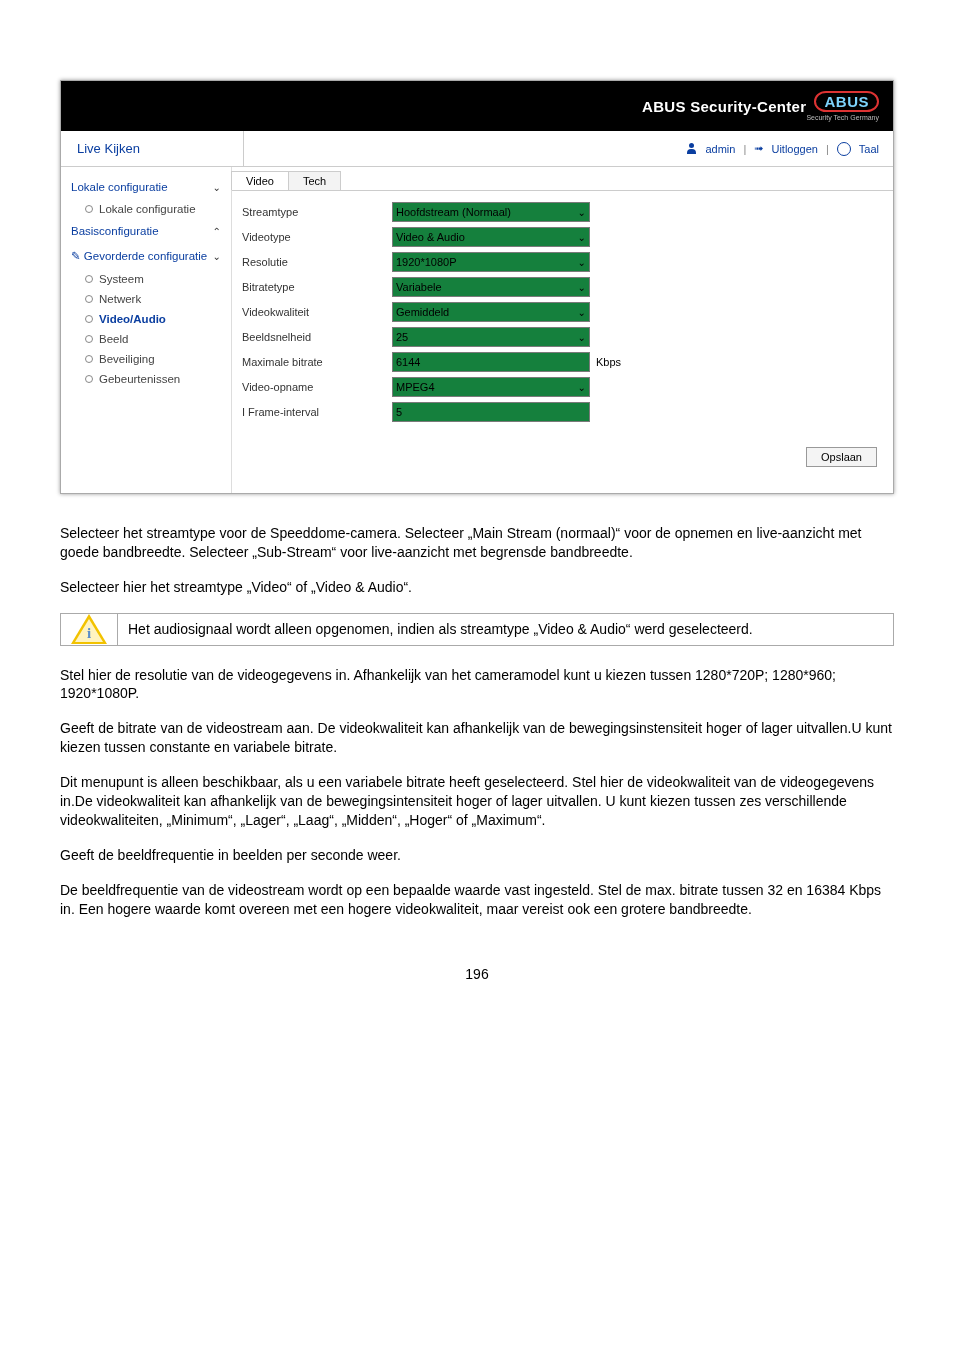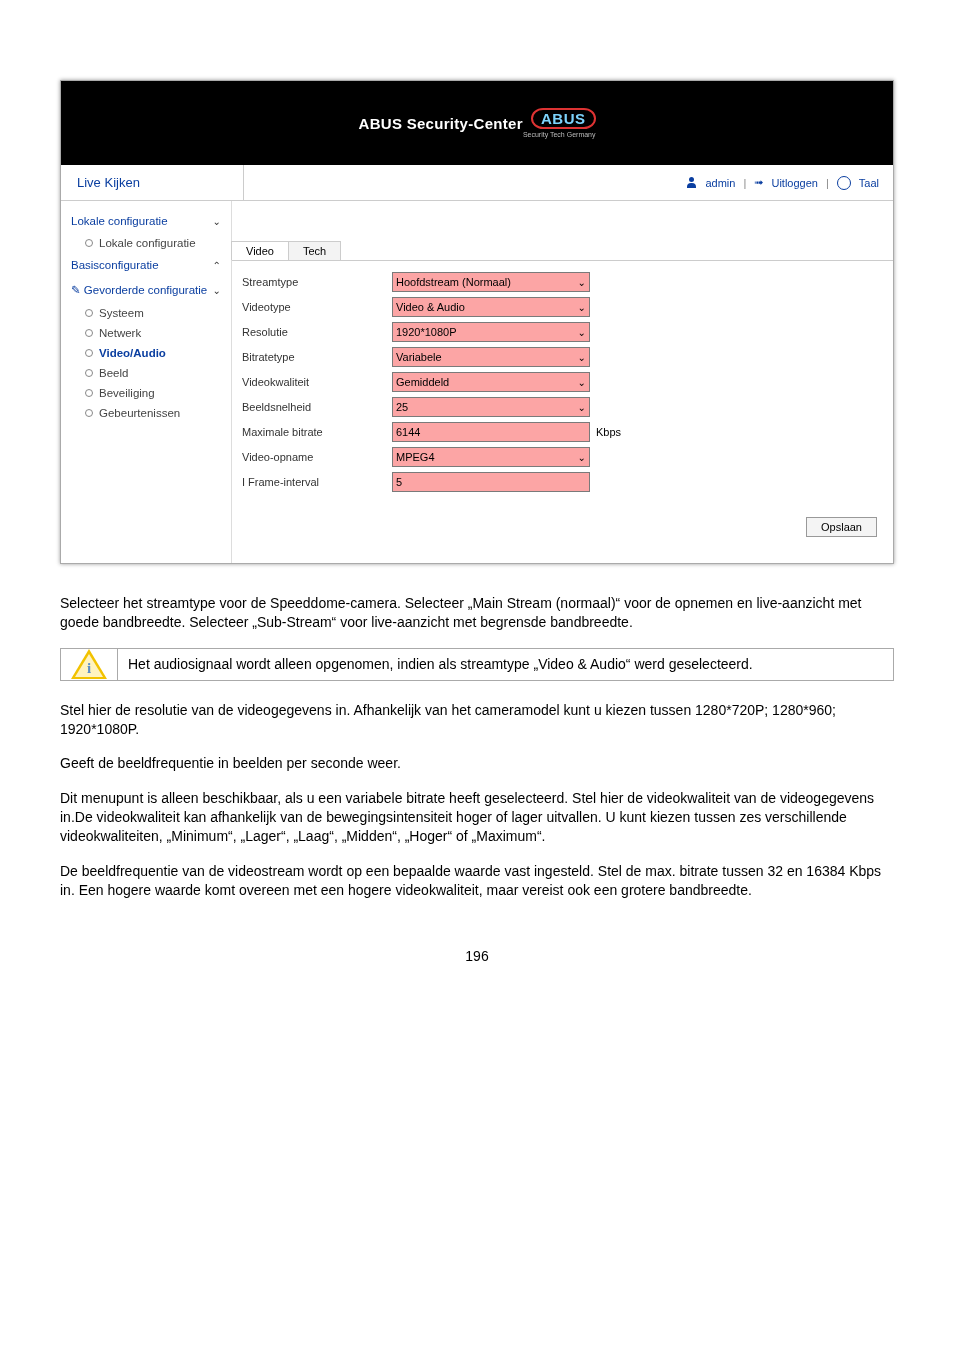--- a/index.html
+++ b/index.html
@@ -17,23 +17,23 @@
   }
   .screenshot {
     border: 1px solid #aaa;
     box-shadow: 0 0 4px rgba(0,0,0,.4);
     margin: 40px 0 30px 0;
     background: #fff;
   }
   .ss-header {
     background: #000;
     color: #fff;
-    padding: 27px 14px;
+    padding: 10px 14px;
     display: flex;
-    justify-content: center;
+    justify-content: flex-end;
     align-items: center;
     font-size: 15px;
     font-weight: bold;
   }
   .ss-header-left { letter-spacing: .3px; }
   .ss-header-right {
     display: flex;
     align-items: center;
     gap: 4px;
   }
@@ -86,30 +86,30 @@
     border-right: 1px solid #ddd;
     padding: 8px 0 16px 0;
     font-size: 11.5px;
   }
   .ss-nav-group { padding: 6px 10px; color: #0a3ea0; display:flex; align-items:center; justify-content:space-between; }
   .ss-nav-sub { padding: 4px 6px 4px 24px; color: #444; display:flex; align-items:center; gap:6px; }
   .ss-nav-sub.blue { color: #0a3ea0; }
   .ss-nav-sub.bold { font-weight: bold; }
   .chevron { font-size: 10px; color:#333; }
   .ss-main { flex: 1; padding: 4px 0 16px 0; }
-  .ss-subtabs { display:flex; border-bottom:1px solid #ccc; margin-bottom:6px;margin-top:36px; }
+  .ss-subtabs { display:flex; border-bottom:1px solid #ccc; margin-bottom:6px; }
   .ss-subtab { border:1px solid #ccc; border-bottom:none; background:#f3f3f3; padding:3px 14px; font-size:11px; margin-left:-1px; }
   .ss-subtab.active { background:#fff; }
   .ss-form { padding: 2px 10px; }
   .ss-row { display:flex; align-items:center; height:24px; margin:1px 0; font-size:11px; }
   .ss-label { width:150px; color:#333; }
   .ss-select {
     width:190px; height:18px; border:1px solid #7a7a7a;
     display:flex; align-items:center; justify-content:space-between;
-    padding:0 3px; font-size:11px; background:#fca5a5;
+    padding:0 3px; font-size:11px; background:#15803d;
   }
   .ss-select .arrow { font-size:10px; }
   .ss-unit { margin-left:6px; font-size:11px; }
   .ss-save-row { text-align:right; padding: 20px 16px 10px 0; }
   .ss-save-btn {
     display:inline-block; border:1px solid #999; background:#f4f4f4;
     padding:3px 14px; font-size:11px;
   }
   .doc-p { margin: 16px 0; line-height:1.35; }
   .note-box {
@@ -295,30 +295,32 @@
           </div>
         </div>
         <div class="ss-save-row">
           <span class="ss-save-btn">Opslaan</span>
         </div>
       </div>
     </div>
   </div>
 
   <p class="doc-p">Selecteer het streamtype voor de Speeddome-camera. Selecteer „Main Stream (normaal)“ voor de opnemen en live-aanzicht met goede bandbreedte. Selecteer „Sub-Stream“ voor live-aanzicht met begrensde bandbreedte.</p>
+  <p class="doc-p">Selecteer hier het streamtype „Video“ of „Video &amp; Audio“.</p>
 
   <div class="note-box">
     <div class="note-icon-cell">
       <div class="note-triangle">
         <div class="note-triangle-inner"></div>
         <div class="note-i">i</div>
       </div>
     </div>
     <div class="note-text-cell">Het audiosignaal wordt alleen opgenomen, indien als streamtype „Video &amp; Audio“ werd geselecteerd.</div>
   </div>
 
   <p class="doc-p">Stel hier de resolutie van de videogegevens in. Afhankelijk van het cameramodel kunt u kiezen tussen 1280*720P; 1280*960; 1920*1080P.</p>
+  <p class="doc-p">Geeft de bitrate van de videostream aan. De videokwaliteit kan afhankelijk van de bewegingsinstensiteit hoger of lager uitvallen.U kunt kiezen tussen constante en variabele bitrate.</p>
+  <p class="doc-p">Dit menupunt is alleen beschikbaar, als u een variabele bitrate heeft geselecteerd. Stel hier de videokwaliteit van de videogegevens in.De videokwaliteit kan afhankelijk van de bewegingsintensiteit hoger of lager uitvallen. U kunt kiezen tussen zes verschillende videokwaliteiten, „Minimum“, „Lager“, „Laag“, „Midden“, „Hoger“ of „Maximum“.</p>
   <p class="doc-p">Geeft de beeldfrequentie in beelden per seconde weer.</p>
-  <p class="doc-p">Dit menupunt is alleen beschikbaar, als u een variabele bitrate heeft geselecteerd. Stel hier de videokwaliteit van de videogegevens in.De videokwaliteit kan afhankelijk van de bewegingsintensiteit hoger of lager uitvallen. U kunt kiezen tussen zes verschillende videokwaliteiten, „Minimum“, „Lager“, „Laag“, „Midden“, „Hoger“ of „Maximum“.</p>
   <p class="doc-p">De beeldfrequentie van de videostream wordt op een bepaalde waarde vast ingesteld. Stel de max. bitrate tussen 32 en 16384 Kbps in. Een hogere waarde komt overeen met een hogere videokwaliteit, maar vereist ook een grotere bandbreedte.</p>
 
   <div class="page-num">196</div>
 </div>
 
 </body></html>

